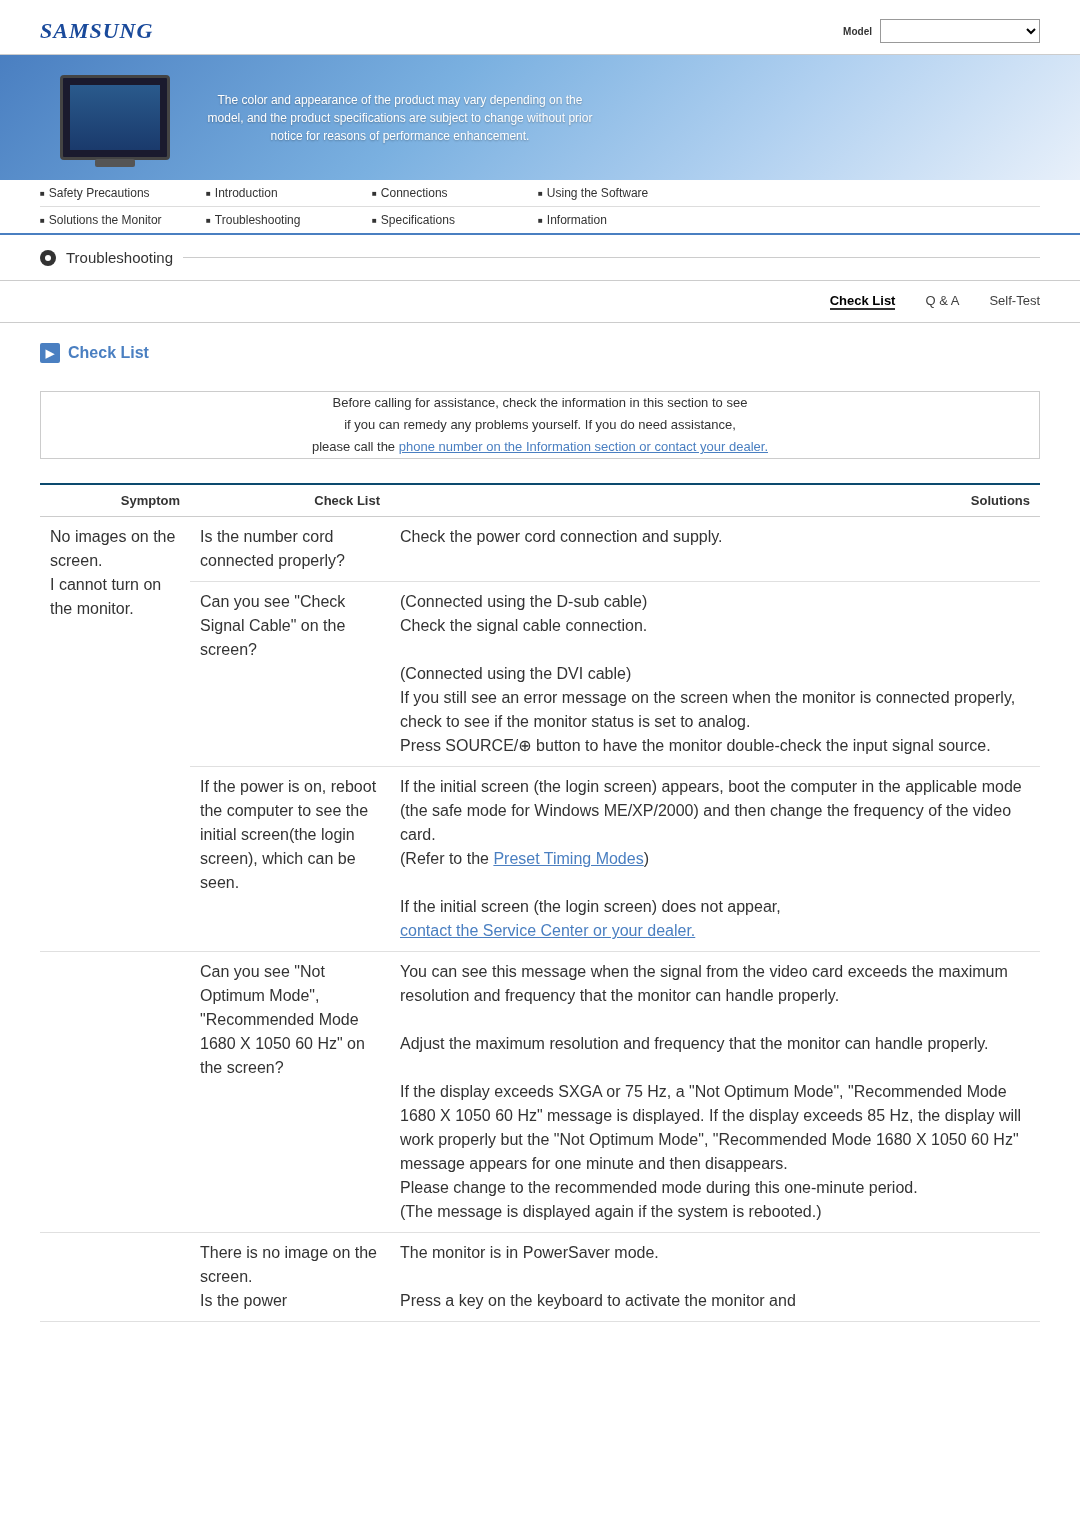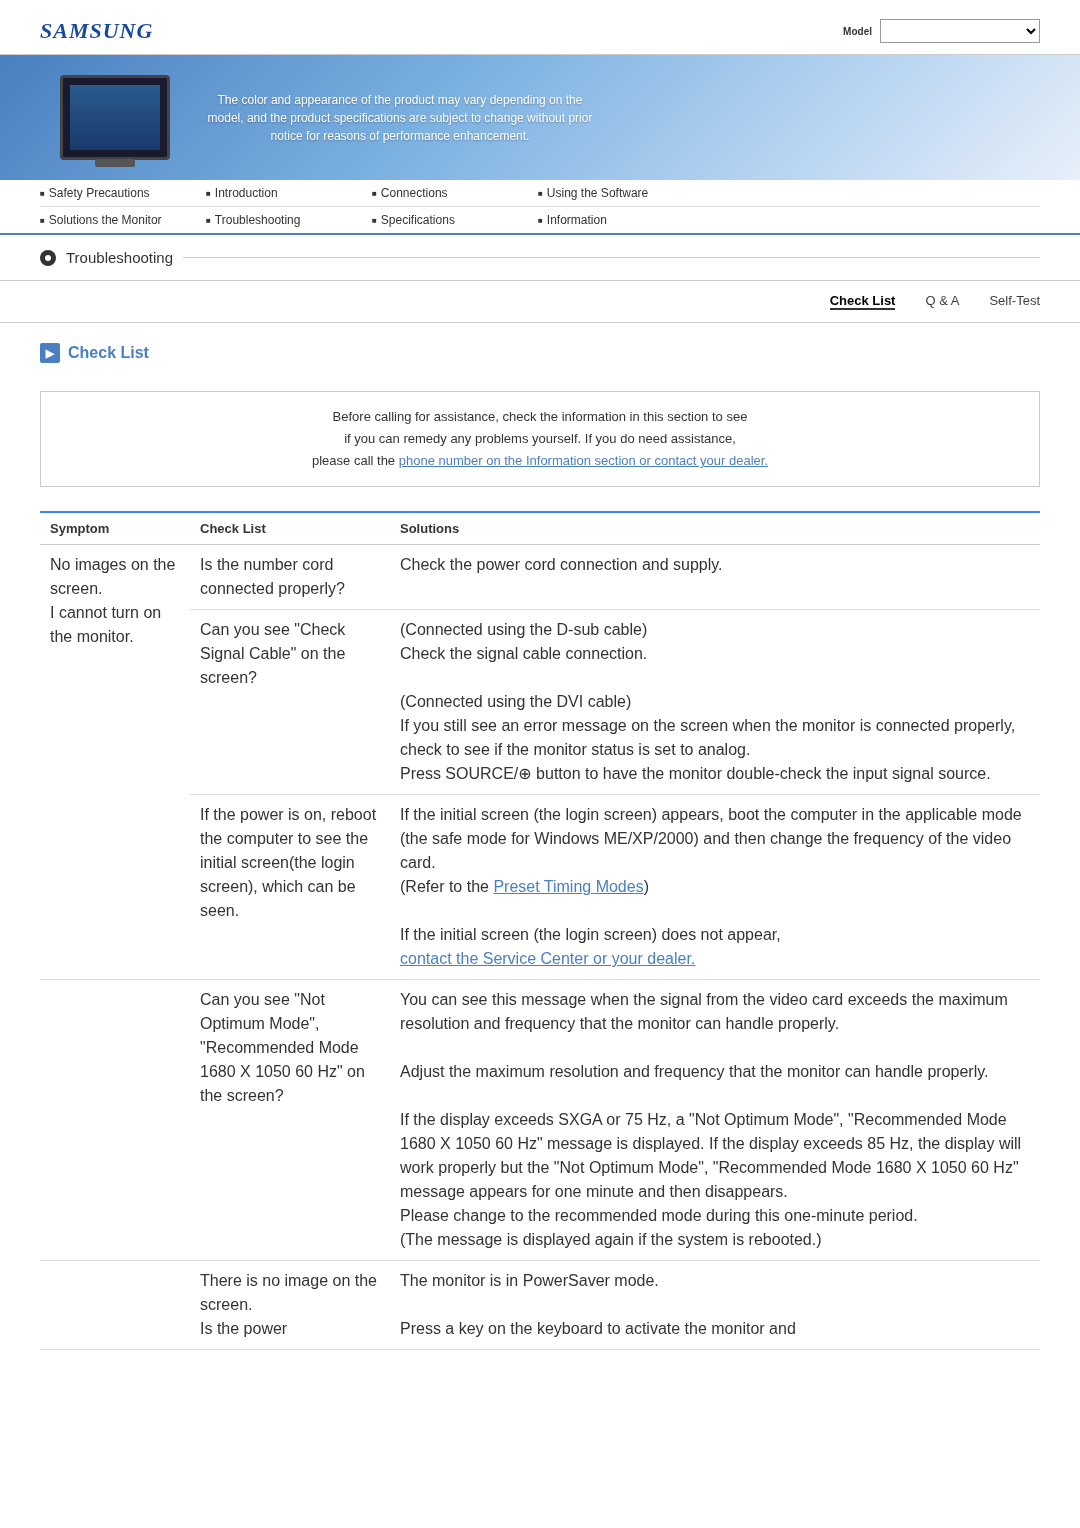--- a/index.html
+++ b/index.html
@@ -40,26 +40,26 @@
 
     
     .content { padding: 20px 40px; }
 
     
     .section-title { display: flex; align-items: center; gap: 8px; margin-bottom: 16px; }
     .section-icon { width: 20px; height: 20px; background: #4a7fc1; display: flex; align-items: center; justify-content: center; color: #fff; font-size: 11px; font-weight: bold; border-radius: 2px; }
     .section-title-text { font-size: 16px; font-weight: bold; color: #4a7fc1; }
 
     
-    .info-box { border: 1px solid #ccc; padding: 14px 20px; text-align: center; margin-bottom: 24px; font-size: 13px; line-height: 1.7; color: #333; margin-top: 28px; }
+    .info-box { border: 1px solid #ccc; padding: 0 20px; text-align: center; margin-bottom: 24px; font-size: 13px; line-height: 1.7; color: #333; margin-top: 28px; }
     .info-box a { color: #4a7fc1; text-decoration: underline; }
 
     
     .trouble-table { width: 100%; border-collapse: collapse; }
-    .trouble-table th { font-weight: bold; font-size: 13px; padding: 8px 10px; border-top: 2px solid #3b82f6; border-bottom: 1px solid #ccc; text-align: left; vertical-align: top; }
+    .trouble-table th { font-weight: bold; font-size: 13px; padding: 8px 10px; border-top: 2px solid #0c4a6e; border-bottom: 1px solid #ccc; text-align: right; vertical-align: top; }
     .trouble-table td { font-size: 16px; padding: 8px 10px; border-bottom: 1px solid #e0e0e0; vertical-align: top; line-height: 1.5; }
     .col-symptom { width: 150px; }
     .col-checklist { width: 200px; }
     .col-solutions { width: auto; }
     a.link { color: #4a7fc1; text-decoration: underline; text-align: right; }
     .rowspan-td { border-bottom: none; }
   </style>
 </head>
 <body>
 

